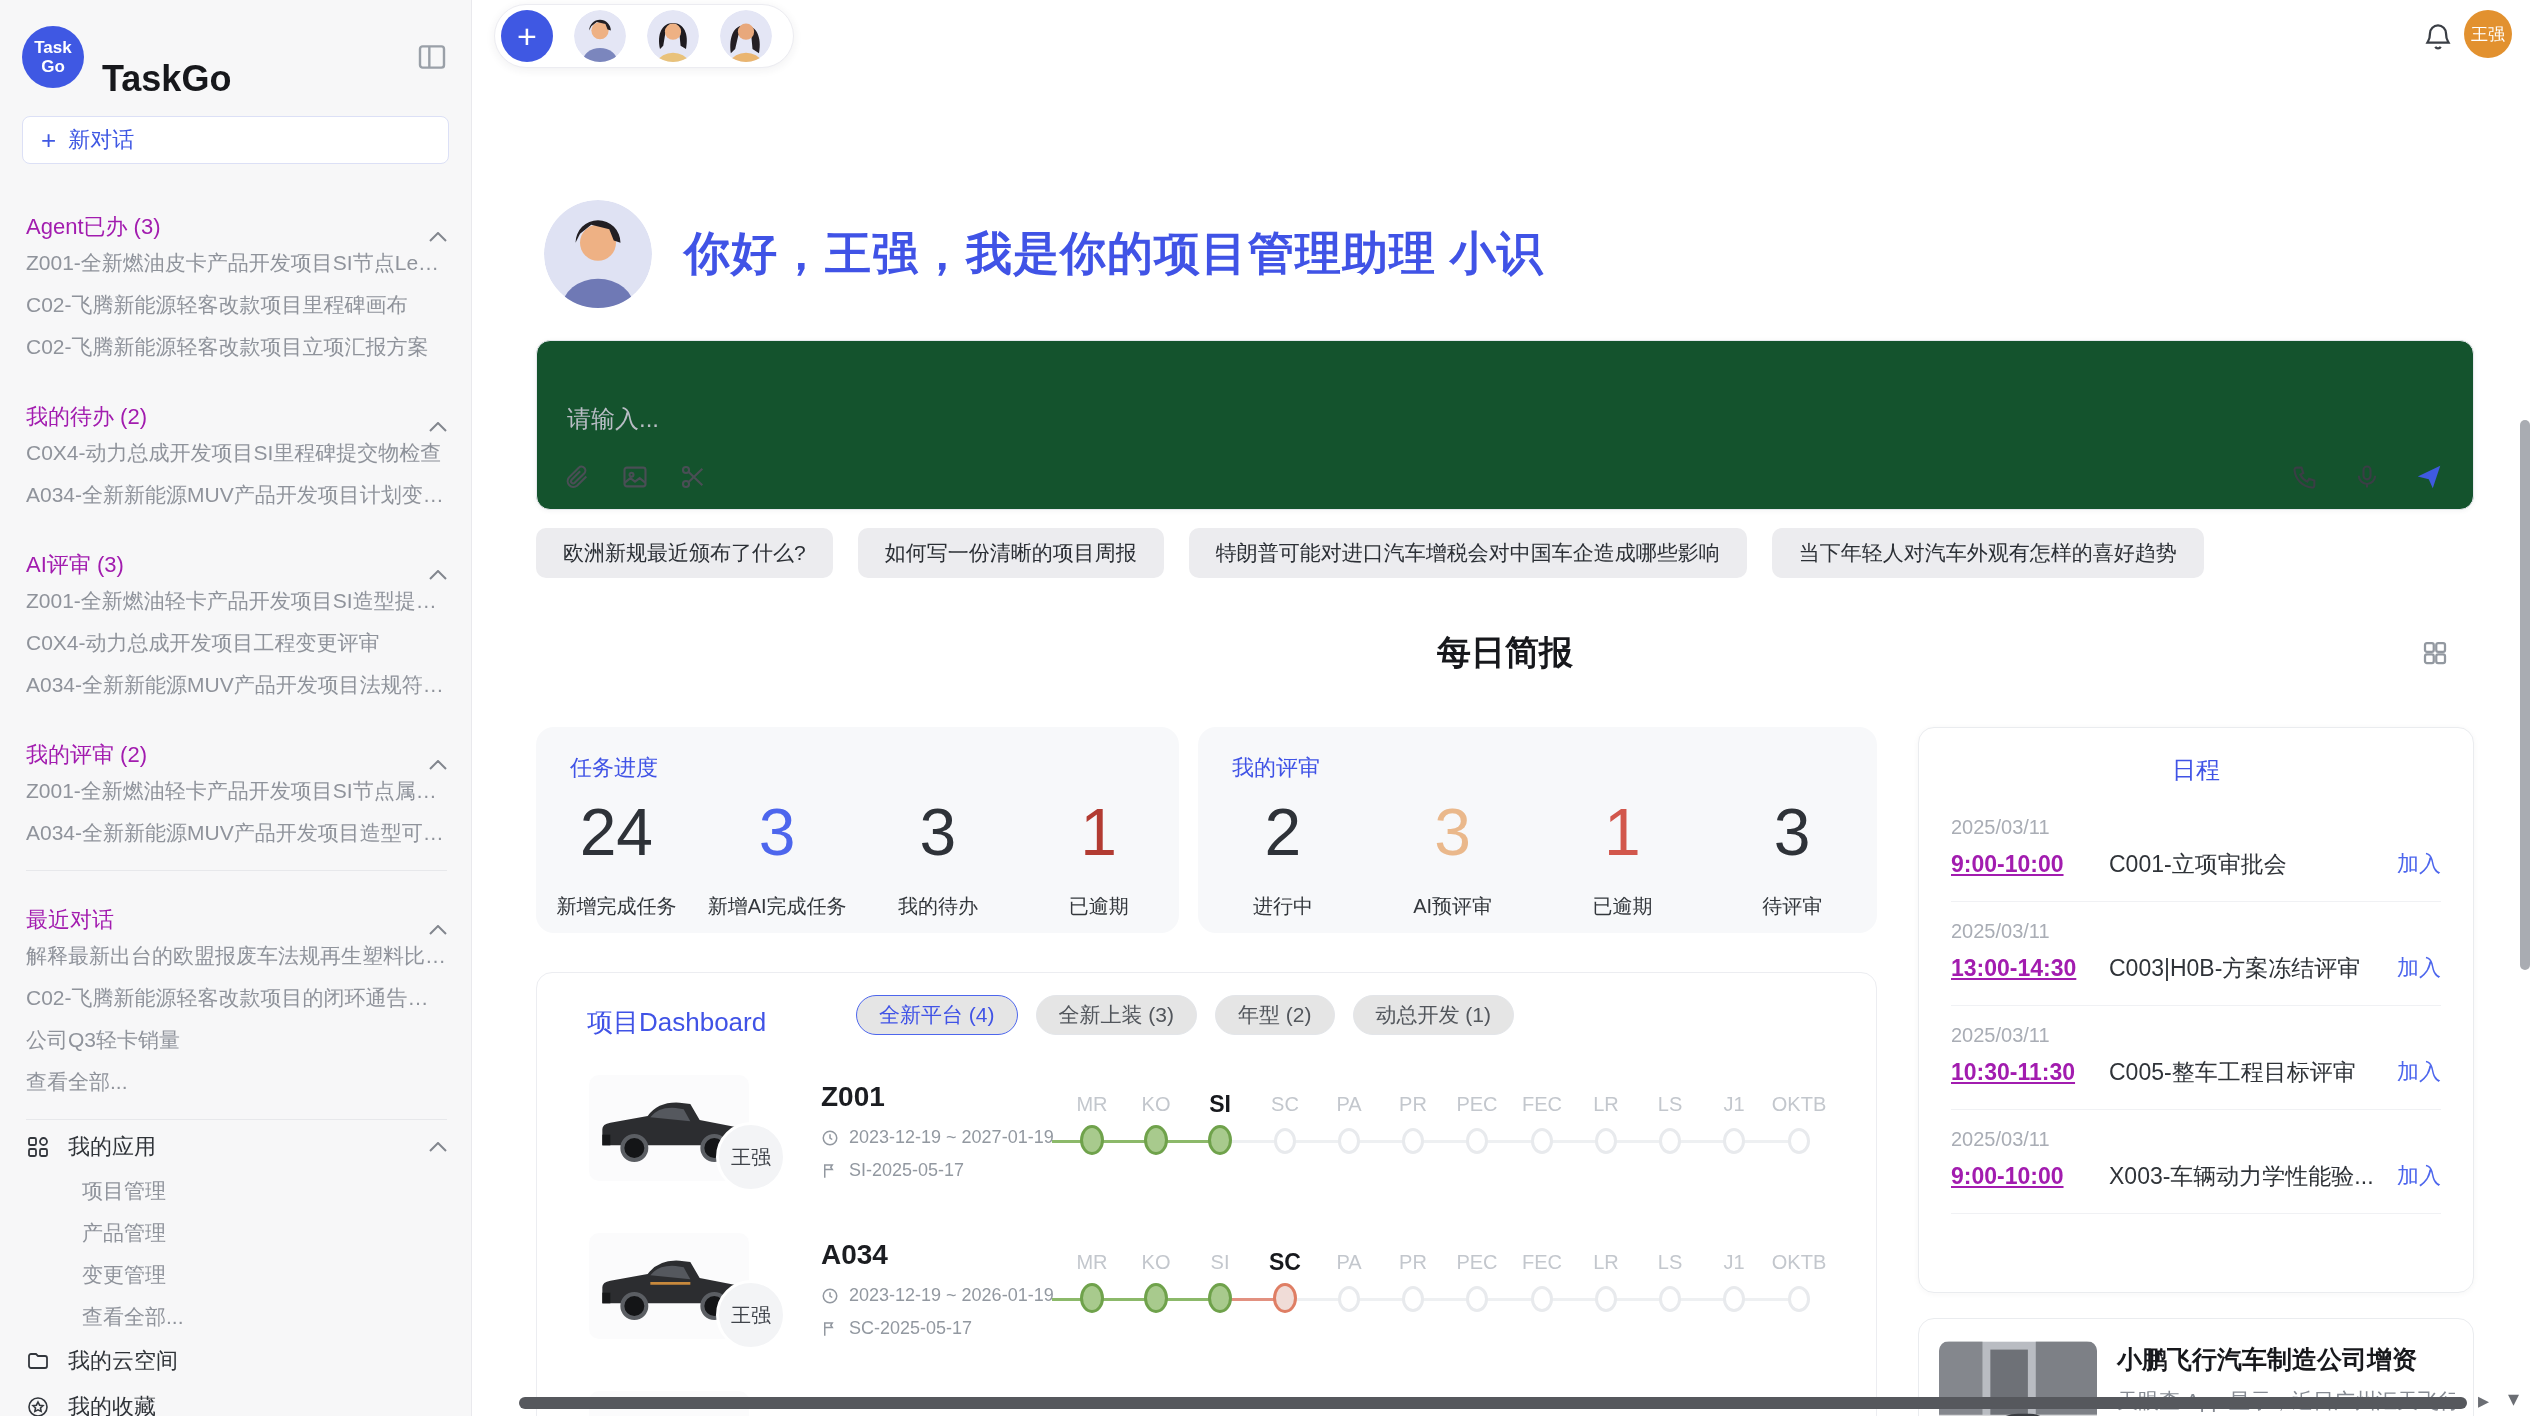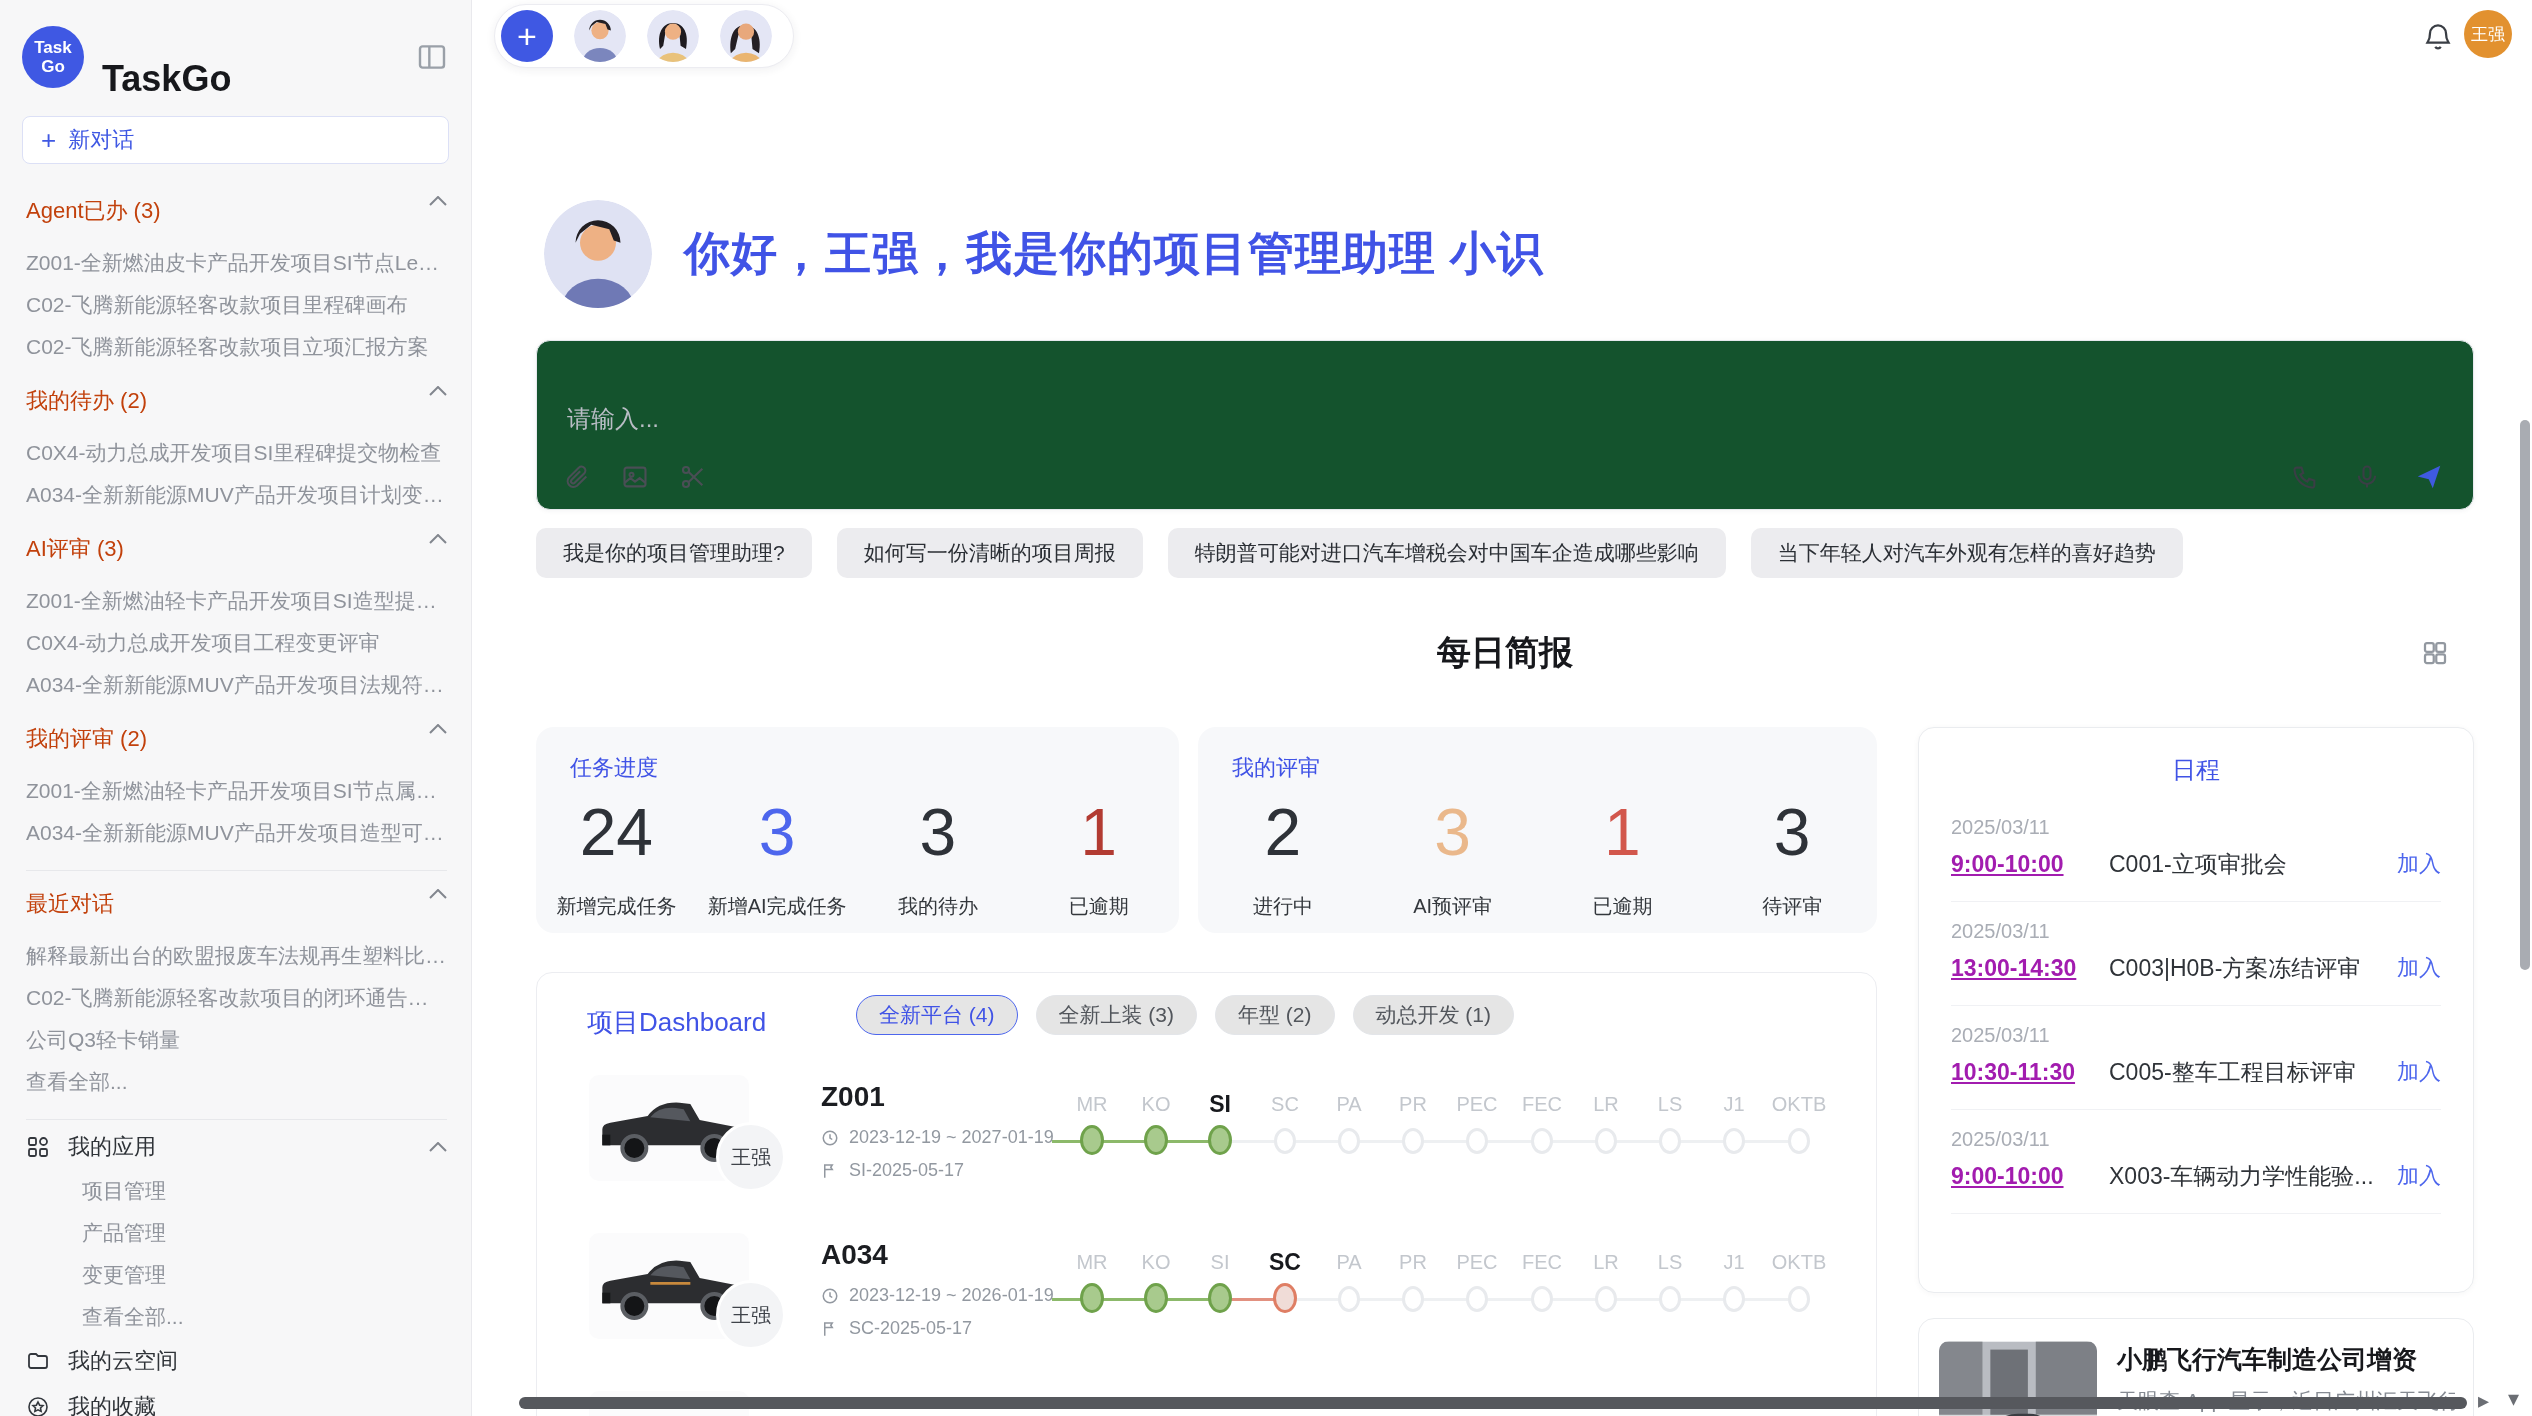--- a/index.html
+++ b/index.html
@@ -13,22 +13,22 @@
   .logo { width:62px; height:62px; border-radius:50%; background:#3f58e3; color:#fff;
     display:flex; flex-direction:column; align-items:center; justify-content:center;
     font-size:17px; line-height:19px; font-weight:bold; }
   .sb-title { font-size:36px; font-weight:bold; color:#17181c; margin-left:18px; flex:1;margin-top:44px; }
   .panel-btn { width:38px; height:38px; display:flex; align-items:center; justify-content:center; cursor:pointer; }
   .newchat { margin:6px 22px 10px 22px; height:48px; background:#fff; border:1px solid #dce0f6;
     border-radius:8px; display:flex; align-items:center; justify-content:flex-start; padding:0 18px;
     color:#3f58e3; font-size:22px; cursor:pointer; }
   .newchat .plus { font-size:26px; margin-right:12px; line-height:1; }
   .sb-menu { padding:4px 24px 0 26px; }
-  .sec-h { margin-top:18px; height:46px; display:flex; align-items:flex-start;
-    color:#c2410c; font-size:22px; }
+  .sec-h { margin-top:18px; height:46px; display:flex; align-items:flex-end;
+    color:#a21caf; font-size:22px; }
   .sec-h .lbl { flex:1; }
   .sec-i { height:42px; line-height:42px; color:#8f939b; font-size:21px;
     white-space:nowrap; overflow:hidden; text-overflow:ellipsis; cursor:pointer; }
   .sb-div { border-top:1px solid #e7e8eb; margin:16px 0 4px 0; }
   .app-row { height:46px; display:flex; align-items:center; gap:18px; color:#2f3338;
     font-size:22px; cursor:pointer; }
   .sub-i { padding-left:56px; height:42px; line-height:42px; color:#8f939b; font-size:21px; cursor:pointer;
     white-space:nowrap; overflow:hidden; text-overflow:ellipsis; }
 
   
@@ -332,21 +332,21 @@
       </div>
       <div class="tool-btn">
         <svg width="30" height="30" viewBox="0 0 24 24" fill="#3f5ae0">
           <path d="M3 11.5L21 3l-6 18-3.2-7.3zM11.8 13.7L21 3"></path>
           </svg>
       </div>
     </div>
   </div>
 
   <div class="chips">
-    <div class="chip">我是你的项目管理助理?</div>
+    <div class="chip">欧洲新规最近颁布了什么?</div>
     <div class="chip">如何写一份清晰的项目周报</div>
     <div class="chip">特朗普可能对进口汽车增税会对中国车企造成哪些影响</div>
     <div class="chip">当下年轻人对汽车外观有怎样的喜好趋势</div>
   </div>
 
   <div class="brief-row">
     <span class="brief-title">每日简报</span>
   </div>
   <div class="brief-grid">
     <svg width="30" height="30" viewBox="0 0 24 24" fill="none" stroke="#9298a0" stroke-width="1.8">

